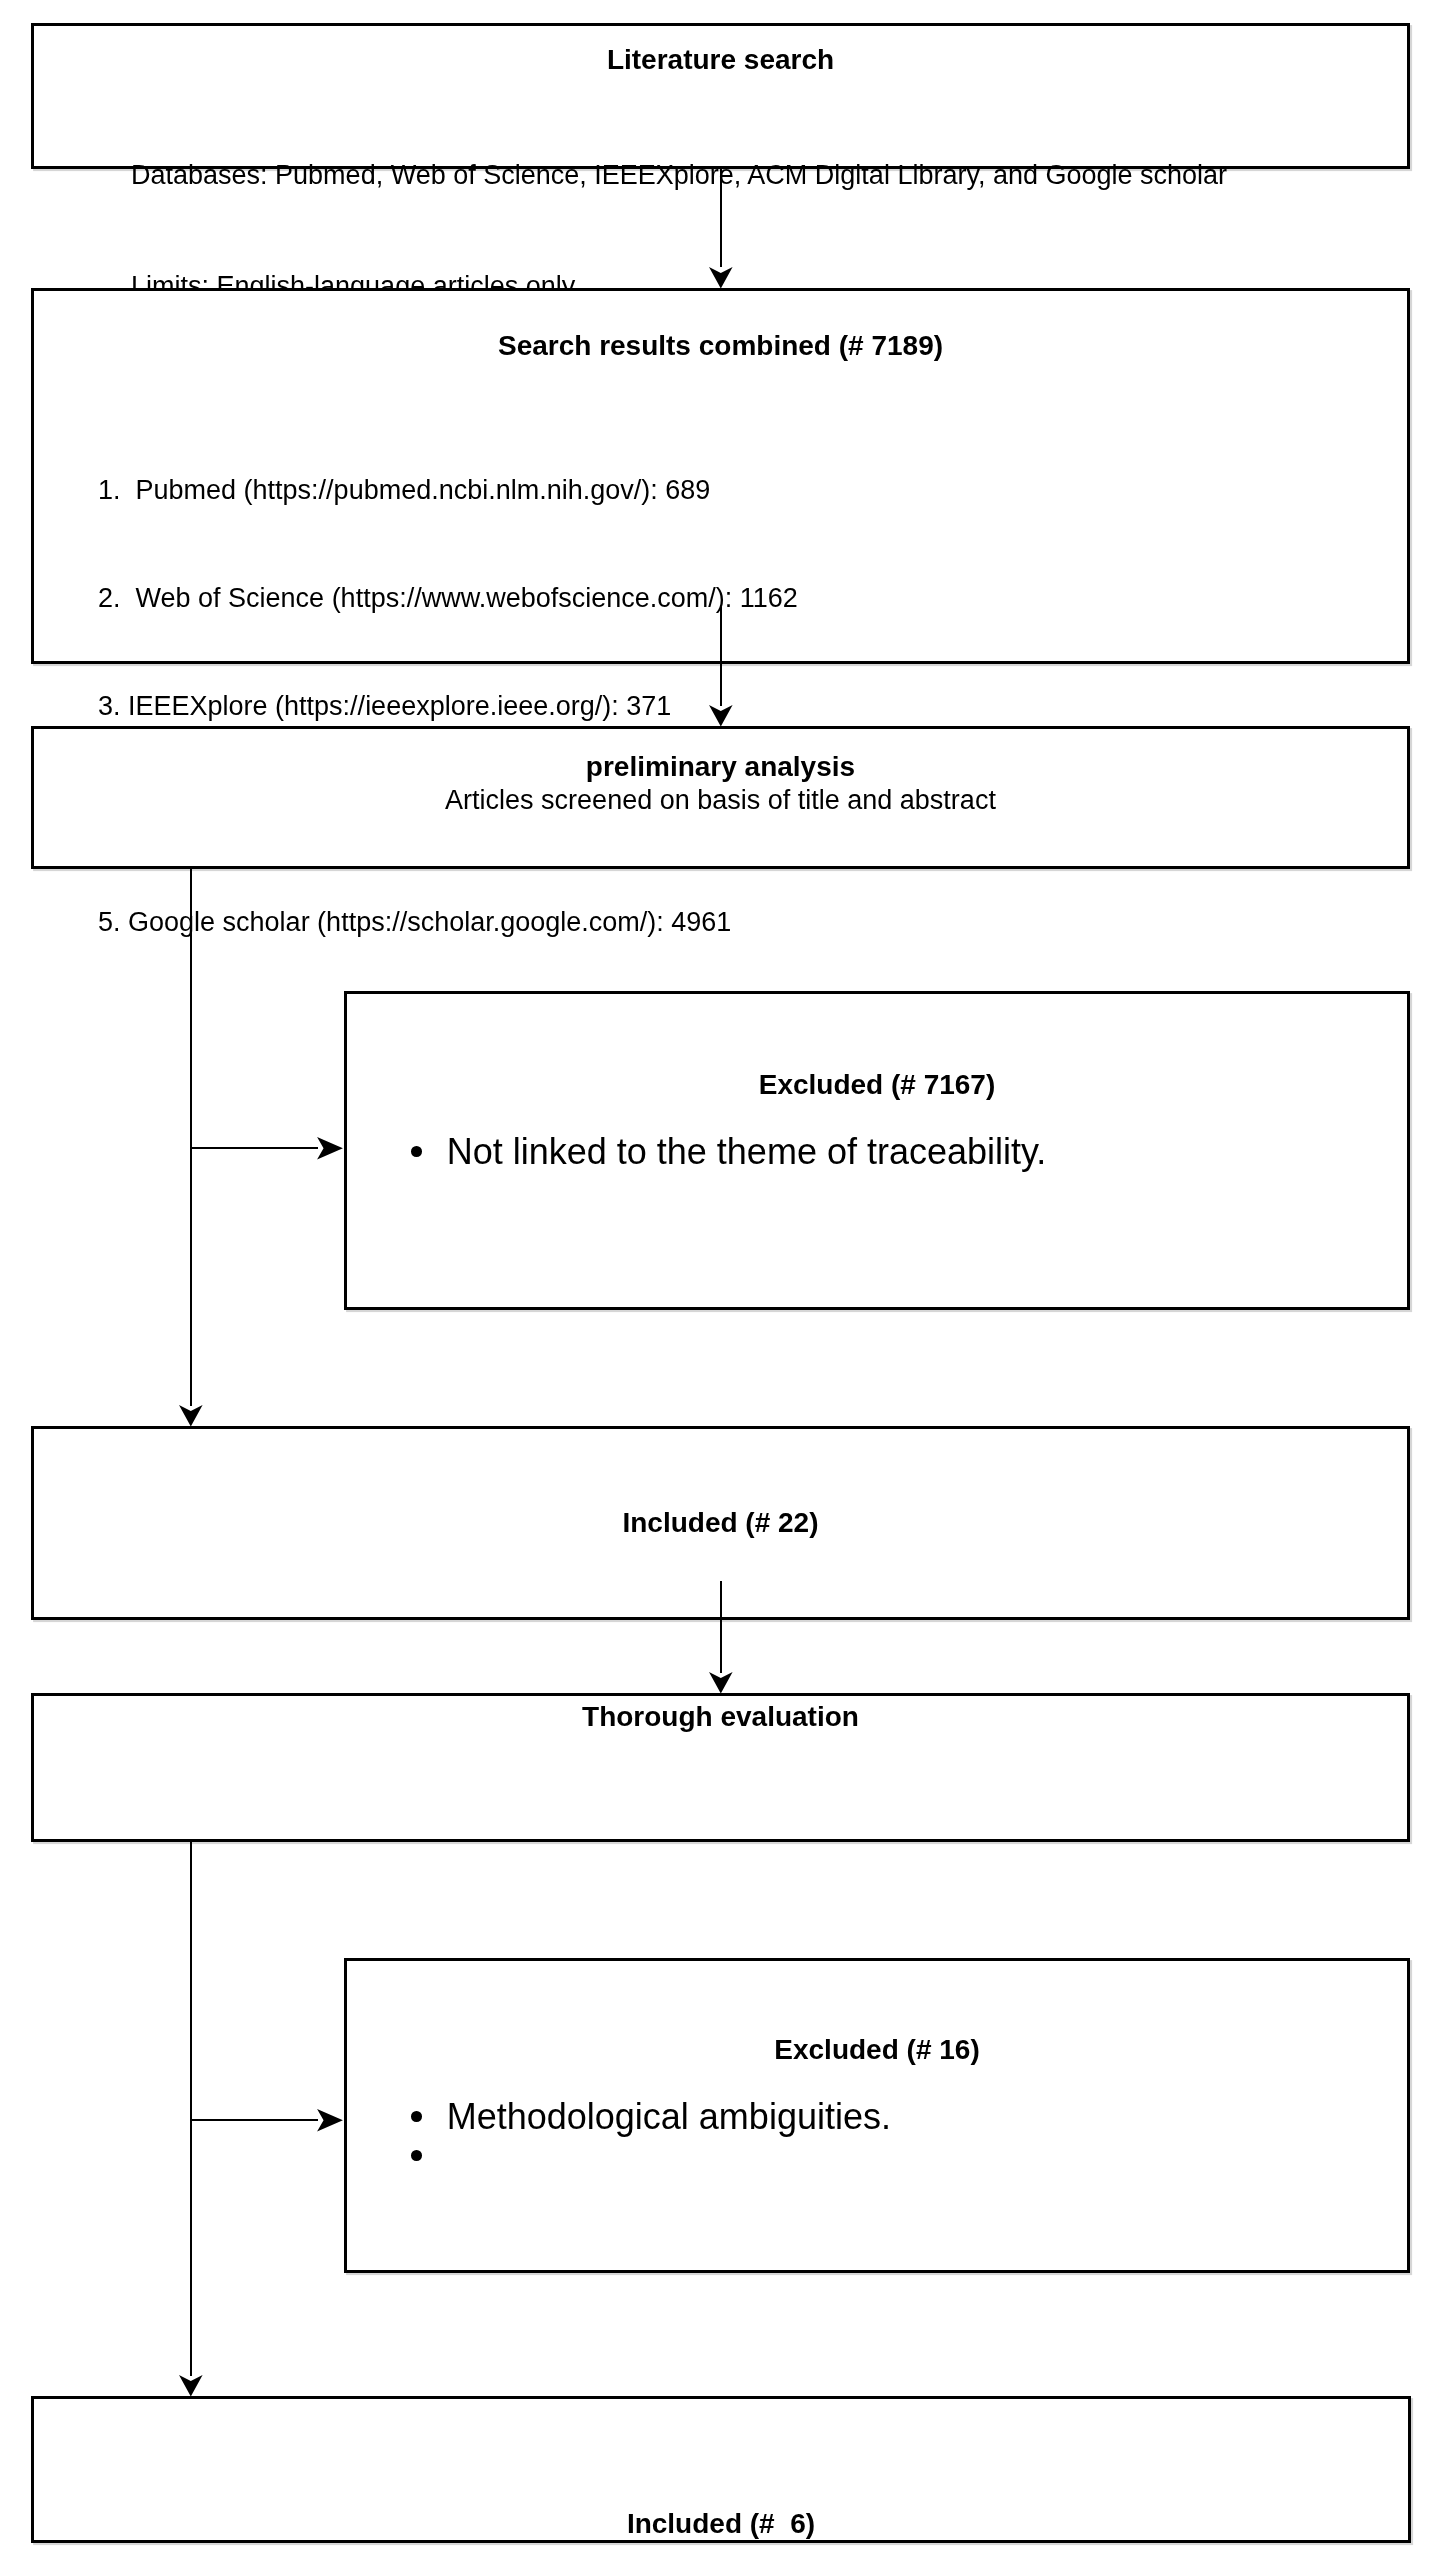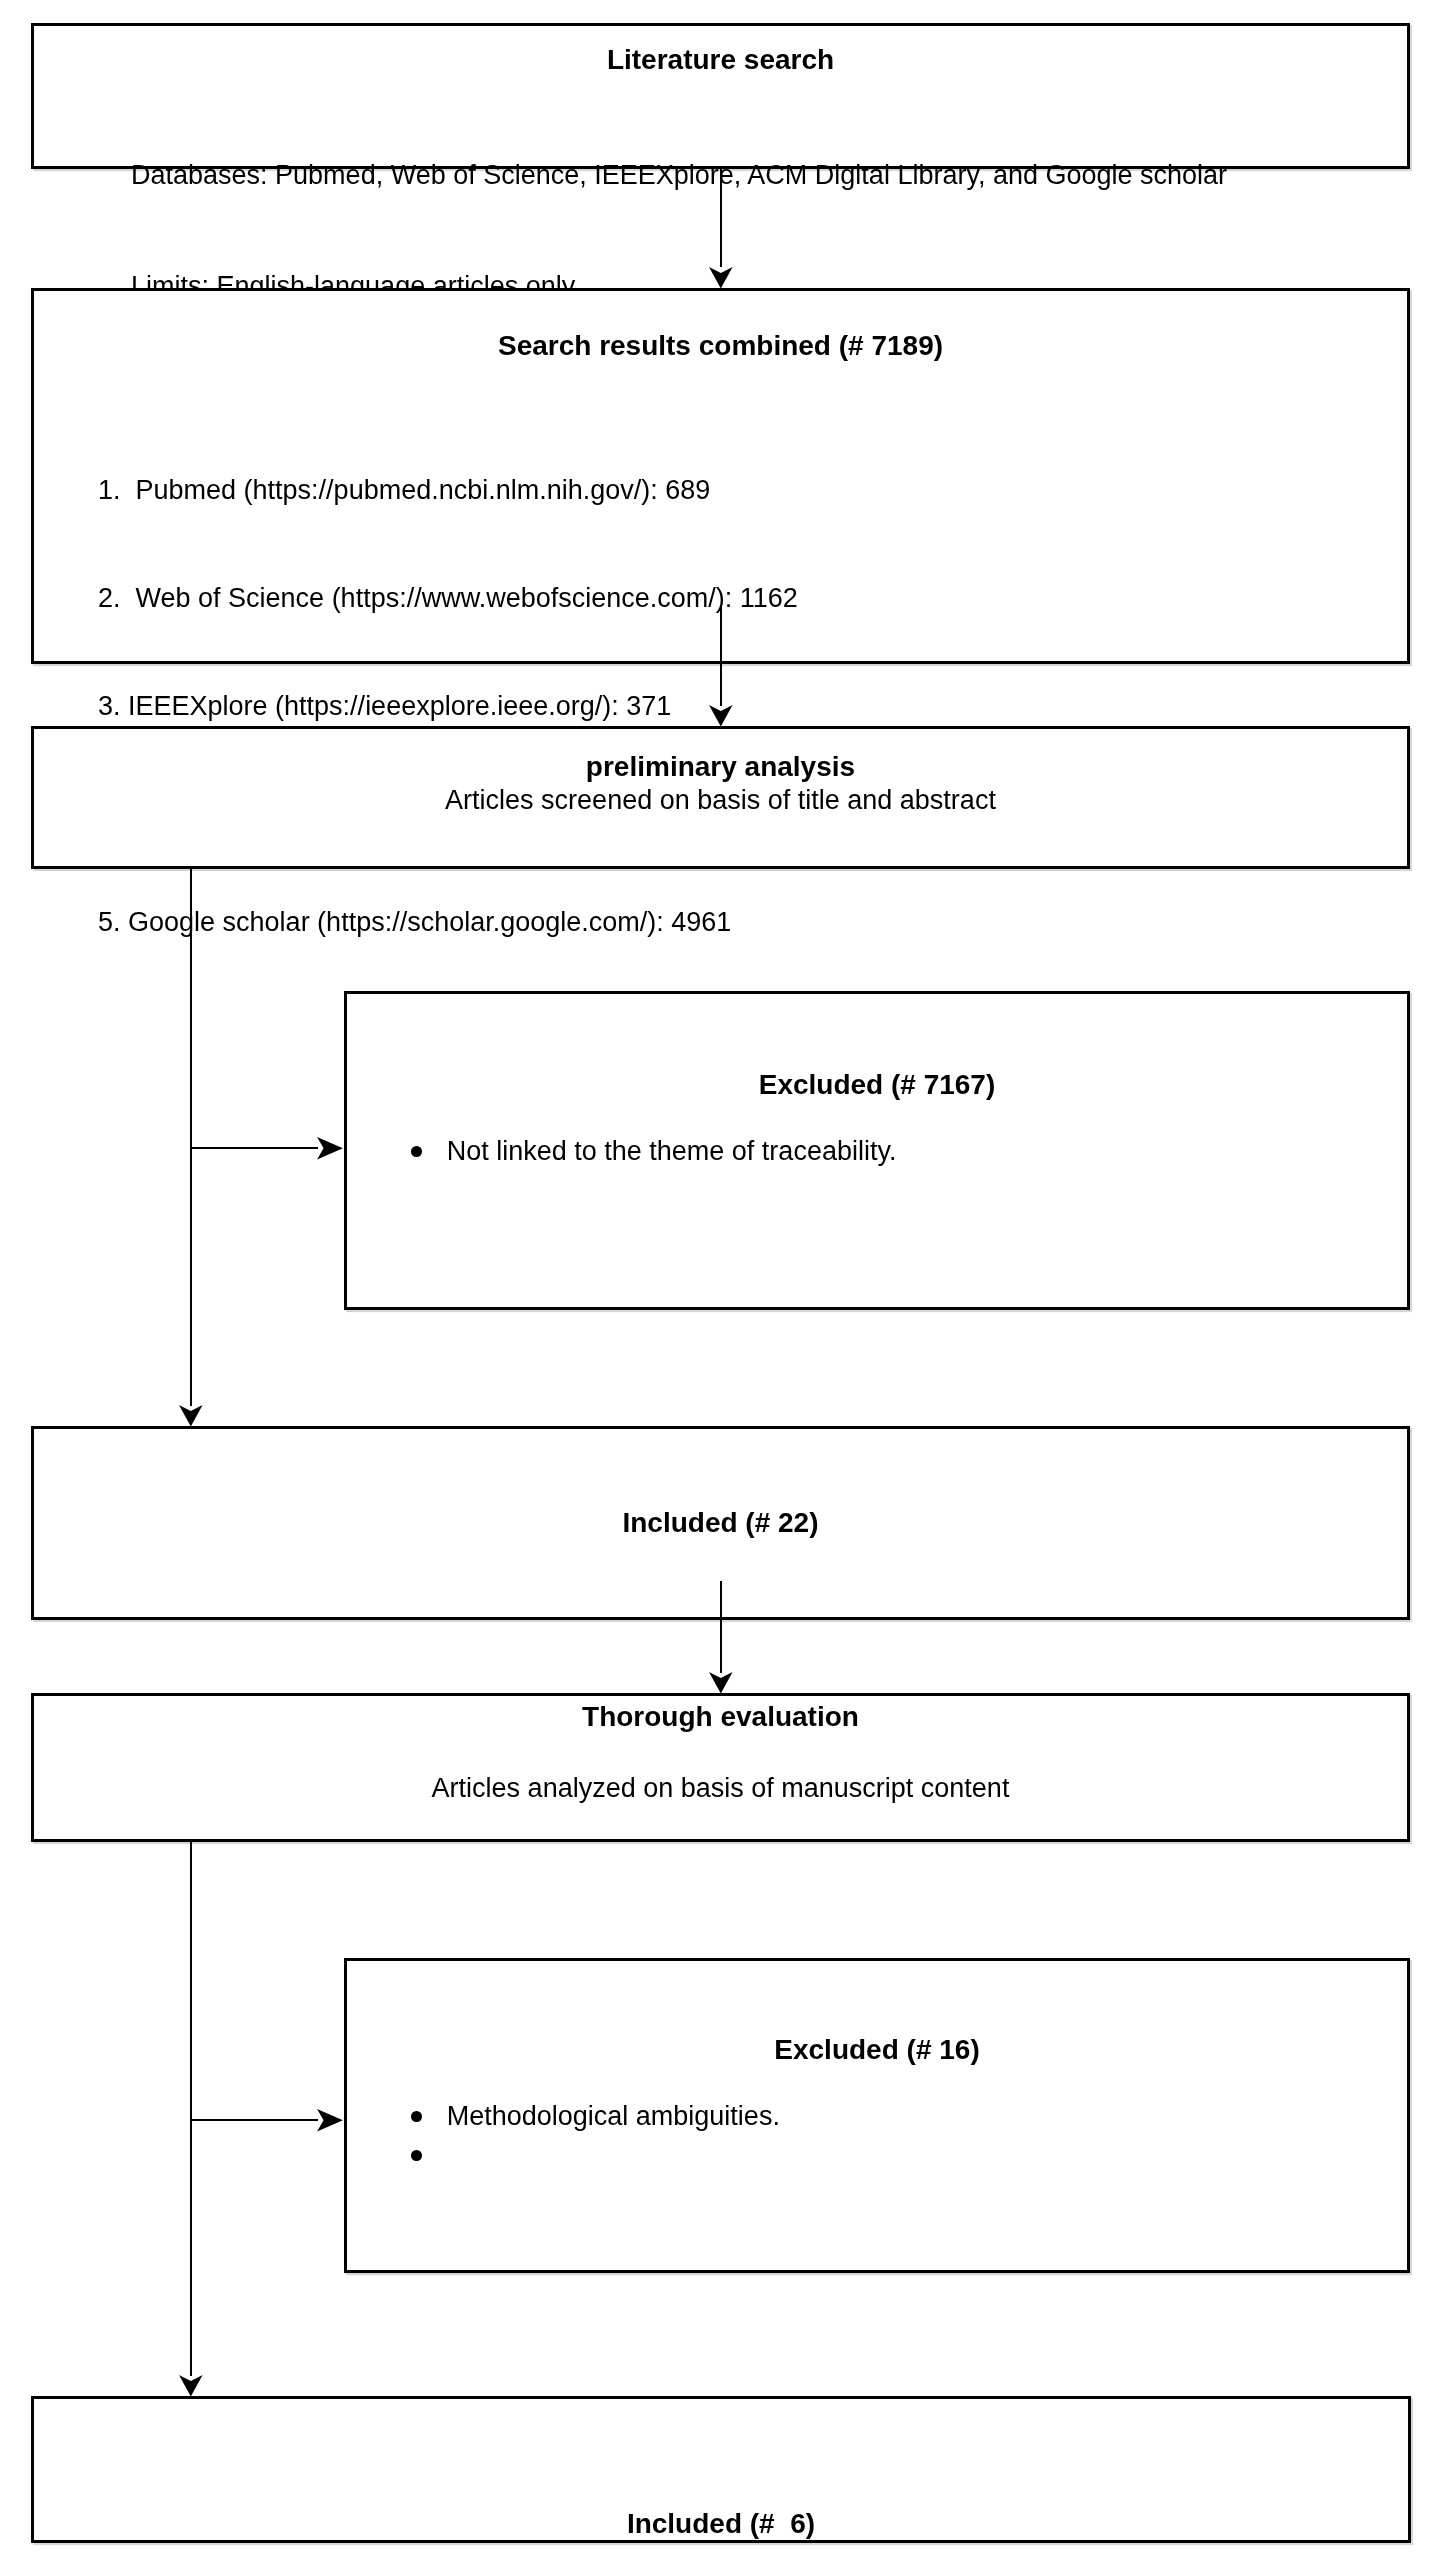--- a/index.html
+++ b/index.html
@@ -41,21 +41,21 @@
     white-space: pre-wrap;
   }
   .num-list {
     font-size: 27px;
     line-height: 36px;
     white-space: pre-wrap;
   }
   .bullet-row {
     display: flex;
     align-items: flex-start;
-    font-size: 27px;
+    font-size: 36px;
     line-height: 39px;
     white-space: pre-wrap;
   }
   .bullet-dot {
     flex: 0 0 auto;
     width: 10.7px;
     height: 10.7px;
     border-radius: 50%;
     background: #000000;
     margin-top: 14px;
@@ -174,21 +174,20 @@
 
   <div class="conn" style="left:720px; top:1581px; width:2.1px; height:92px;"></div>
   <div class="arrowhead" style="left:709px; top:1672px;">
     <svg width="23.6" height="21.5" viewBox="0 0 44 40">
         <polygon points="0,0 22,40 44,0 22,11" fill="#000000"></polygon>
       </svg>
   </div>
 
   <div class="fc-box b6">
     <div class="box-title">Thorough evaluation</div>
-    <div class="box-subtitle">Articles analyzed on basis of manuscript content</div>
   </div>
 
   <div class="conn" style="left:190px; top:1842px; width:2.1px; height:534px;"></div>
   <div class="arrowhead" style="left:179px; top:2375px;">
     <svg width="23.6" height="21.5" viewBox="0 0 44 40">
         <polygon points="0,0 22,40 44,0 22,11" fill="#000000"></polygon>
       </svg>
   </div>
   <div class="conn" style="left:191px; top:2119px; width:127px; height:2.1px;"></div>
   <div class="arrowhead" style="left:317px; top:2109px;">

